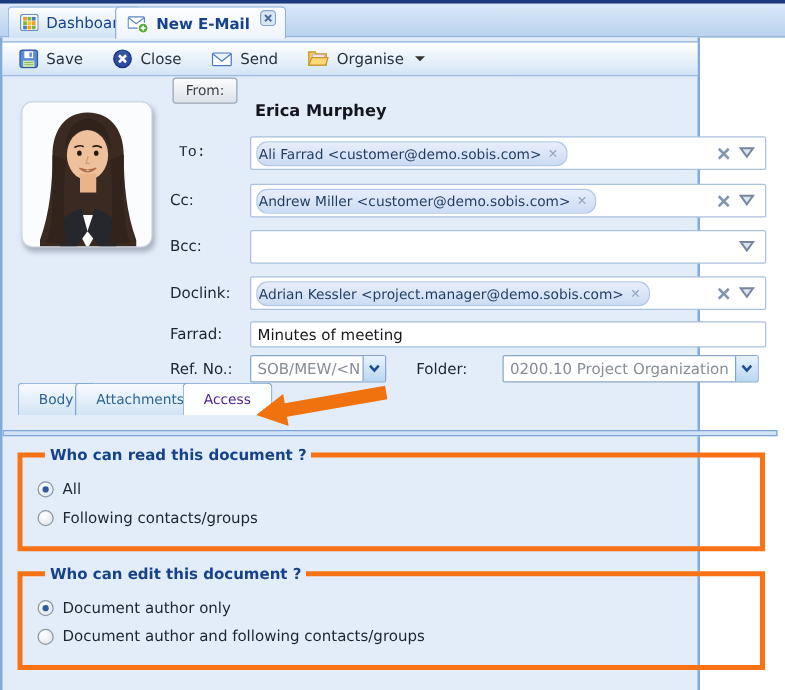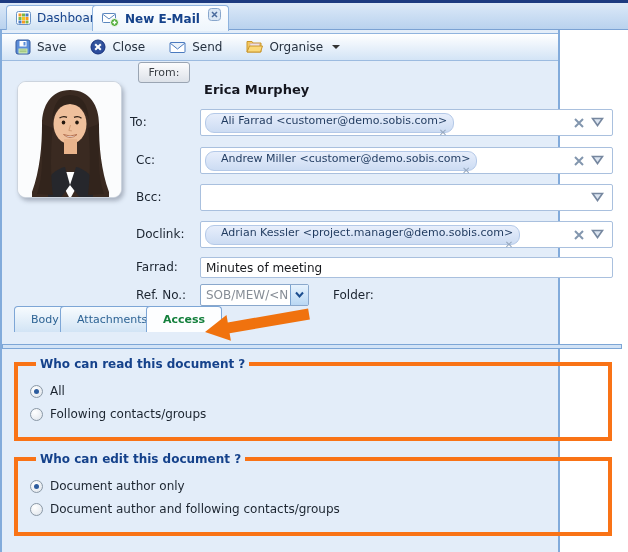--- a/index.html
+++ b/index.html
@@ -36,44 +36,44 @@
 
   
   .flabel { position:absolute; font-size:12px; color:#1b2430; }
   .from-btn { position:absolute; left:136px; top:32px; width:52px; height:21px;
               background:linear-gradient(#fcfcfd,#dde2e9); border:1px solid #9aa5b3; border-radius:3px;
               font-size:11px; color:#3a3f45; display:flex; align-items:center; justify-content:center; }
   .from-name { position:absolute; left:202px; top:52px; font-size:13px; font-weight:bold; color:#14161f; }
 
   .field { position:absolute; left:198px; width:413px; height:27px; background:#fff;
            border:1px solid #a9c0de; border-radius:2px; }
-  .chip { position:absolute; left:4px; top:3px; height:20px; display:flex; align-items:flex-end;
-          padding:0 6px 0 15px; background:linear-gradient(#e7eefb,#ccdcf3); border:1px solid #b4c9e8;
-          border-radius:9px; font-size:11px; color:#1f3a5f; white-space:nowrap;flex-direction:column; }
+  .chip { position:absolute; left:4px; top:3px; height:20px; display:flex; align-items:center;
+          padding:0 6px 0 1px; background:linear-gradient(#e7eefb,#ccdcf3); border:1px solid #b4c9e8;
+          border-radius:9px; font-size:11px; color:#1f3a5f; white-space:nowrap; }
   .chip-x { margin-left:5px; font-size:10px; font-weight:bold; color:#94a6bd; }
   .f-ico { position:absolute; top:7px; }
   .f-clear { right:27px; } .f-dd { right:8px; }
   .bcc-dd { right:8px; }
 
   .subject-input { position:absolute; left:198px; top:227px; width:413px; height:21px;
                    border:1px solid #a9c0de; border-radius:2px; background:#fff; padding:0 5px;
                    font-family:"DejaVu Sans",sans-serif; font-size:12px; color:#16181c; }
 
   .combo { position:absolute; height:22px; background:#fff; border:1px solid #8aa8cc; border-radius:2px; }
   .combo-text { position:absolute; left:5px; right:20px; top:3px; font-size:12px; color:#868d96;
                 white-space:nowrap; overflow:hidden; }
   .combo-btn { position:absolute; right:0; top:0; bottom:0; width:18px;
                background:linear-gradient(#e7f3fe,#b9d7f3); border-left:1px solid #7ba3d0;
                display:flex; align-items:center; justify-content:center; }
 
   
   .ctab { position:absolute; top:276px; height:26px; display:flex; align-items:center; padding:0 16px;
           border:1px solid #7da6d6; border-bottom:none; border-radius:4px 4px 0 0;
           background:linear-gradient(#f7fbfe,#d2e4f5); font-size:11px; color:#2d6394; cursor:default; }
-  .ctab.active { background:#fdfeff; font-weight:bold; color:#15803d; z-index:2; }
+  .ctab.active { background:#fdfeff; font-weight:normal; color:#4c1d95; z-index:2; }
   .tab-sep { position:absolute; left:0; top:314px; width:620px; height:5px;
              background:#d2e3f6; border:1px solid #7da6d6; }
 
   
   fieldset { position:absolute; left:12px; width:598px; height:84px;
              border:4px solid #f97316; padding:4px 0 0 12px; }
   legend { font-size:12px; font-weight:bold; color:#15428b; padding:0 4px; margin-left:6px; }
   .radio-row { display:flex; align-items:center; gap:7px; margin-top:9px; }
   .radio { width:13px; height:13px; border-radius:50%; border:1px solid #8a98a6;
            background:radial-gradient(circle at 35% 30%, #ffffff, #dde3ea); position:relative; flex:0 0 13px; }
@@ -177,21 +177,21 @@
         <path d="M30 117 L30 97 C36 88 45 85 47 85 L52 103 L42 117 Z" fill="#26272c"></path>
         <path d="M75 117 L75 97 C69 88 60 85 58 85 L52 103 L63 117 Z" fill="#26272c"></path>
         <path d="M24 42 C24 70 26 92 19 112 L35 113 C32 88 33 60 35 46 Z" fill="#32241c"></path>
         <path d="M81 42 C81 70 79 92 86 112 L70 113 C73 88 72 60 70 46 Z" fill="#32241c"></path>
       </svg>
     </div>
 
     <div class="from-btn">From:</div>
     <div class="from-name">Erica Murphey</div>
 
-    <div class="flabel" style="left:128px; top:85px;">To:</div>
+    <div class="flabel" style="left:141px; top:85px;font-family:Liberation Mono, monospace;">To:</div>
     <div class="field" style="top:79px;">
       <div class="chip">
         <span>Ali Farrad &lt;customer@demo.sobis.com&gt;</span>
         <span class="chip-x">✕</span>
       </div>
       <svg class="f-ico f-clear" width="12" height="12" viewBox="0 0 12 12">
         <path d="M2 2 L10 10 M10 2 L2 10" stroke="#8296ae" stroke-width="2"></path>
       </svg>
       <svg class="f-ico f-dd" width="13" height="10" viewBox="0 0 13 10">
         <polygon points="1.5,1.5 11.5,1.5 6.5,8.5" fill="#dbe4f0" stroke="#76879f" stroke-width="1.6"></polygon>
@@ -239,20 +239,28 @@
     <div class="flabel" style="left:134px; top:258px;">Ref. No.:</div>
     <div class="combo" style="left:198px; top:254px; width:109px;">
       <div class="combo-text">SOB/MEW/&lt;Nu</div>
       <div class="combo-btn">
         <svg width="11" height="8" viewBox="0 0 11 8">
           <path d="M2 1.5 L5.5 5.5 L9 1.5" fill="none" stroke="#1d4e8f" stroke-width="2"></path>
         </svg>
       </div>
     </div>
     <div class="flabel" style="left:331px; top:258px;">Folder:</div>
+    <div class="combo" style="left:400px; top:254px; width:205px;">
+      <div class="combo-text">0200.10 Project Organization</div>
+      <div class="combo-btn">
+        <svg width="11" height="8" viewBox="0 0 11 8">
+          <path d="M2 1.5 L5.5 5.5 L9 1.5" fill="none" stroke="#1d4e8f" stroke-width="2"></path>
+        </svg>
+      </div>
+    </div>
 
     <div class="ctab" style="left:12px;">
       <span>Body</span>
     </div>
     <div class="ctab" style="left:58px;">
       <span>Attachments</span>
     </div>
     <div class="ctab active" style="left:144px;">
       <span>Access</span>
     </div>

